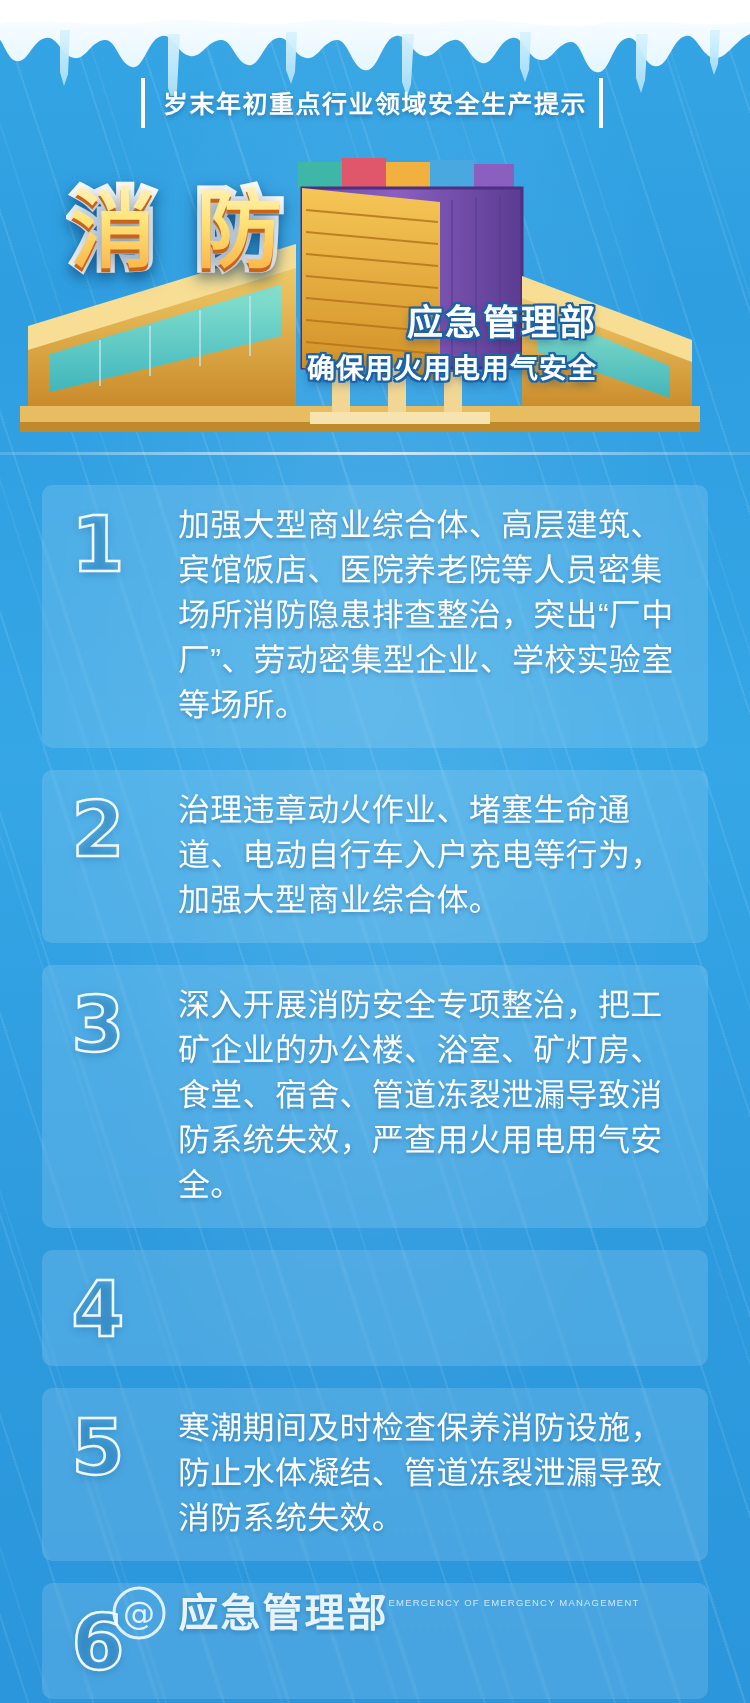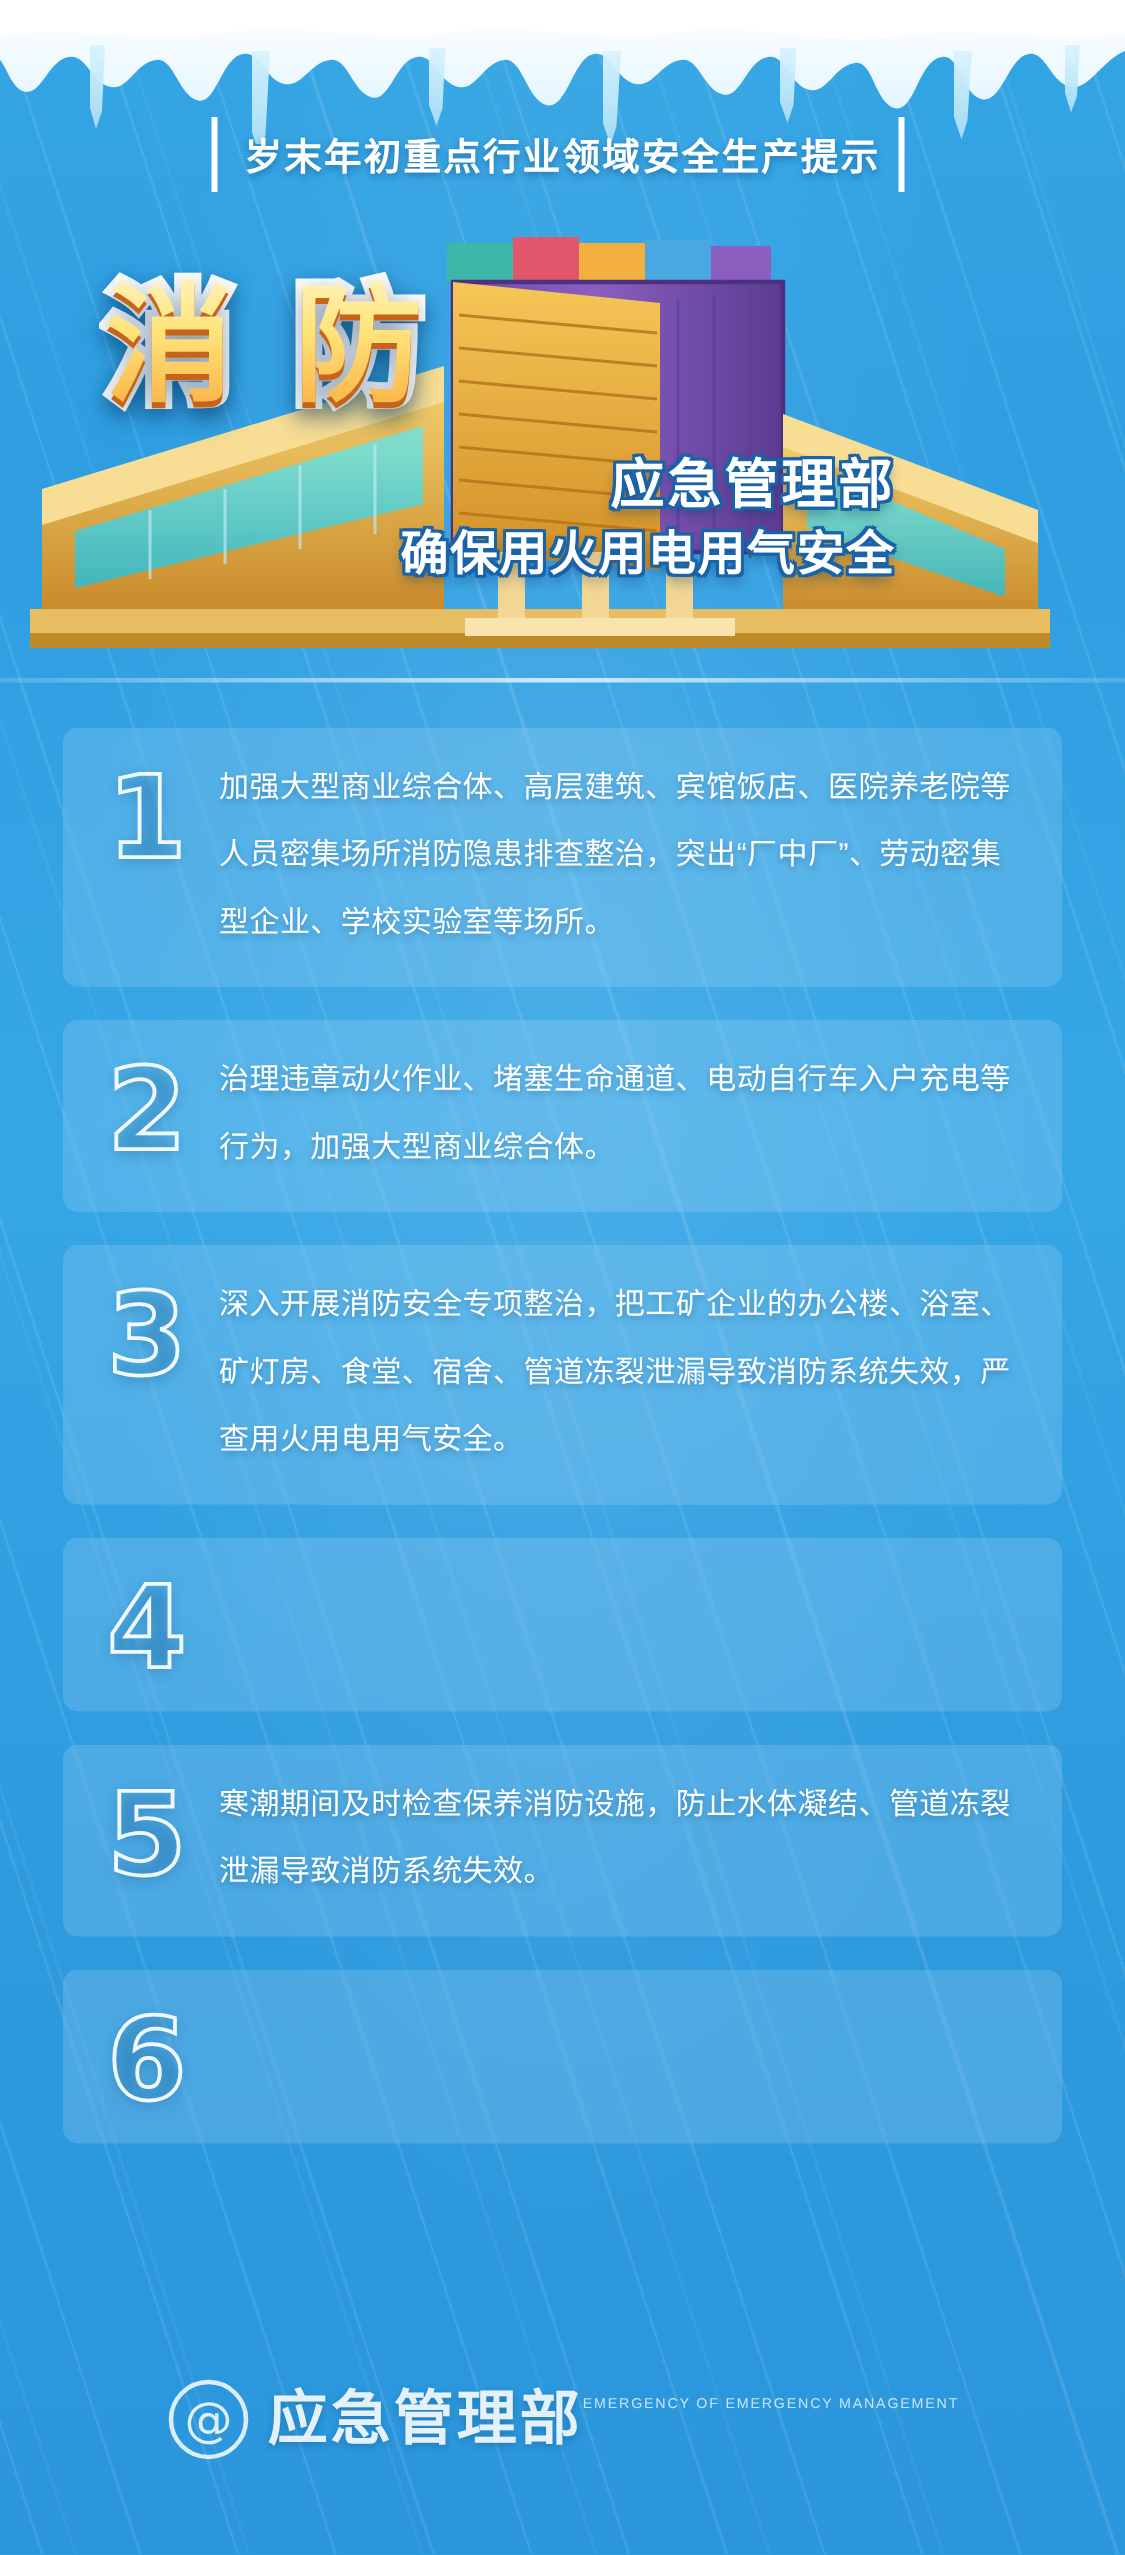--- a/index.html
+++ b/index.html
@@ -141,21 +141,21 @@
     font-size: 36px;
     font-weight: bold;
     letter-spacing: 2px;
     line-height: 46px;
     color: #ffffff;
     text-shadow:
       2px 0 0 #1b63a8, -2px 0 0 #1b63a8, 0 2px 0 #1b63a8, 0 -2px 0 #1b63a8,
       2px 2px 0 #1b63a8, -2px 2px 0 #1b63a8, 2px -2px 0 #1b63a8, -2px -2px 0 #1b63a8,
       0 5px 8px rgba(0,45,90,.5);
   }
-  .sub-line.second { font-size: 32px; letter-spacing: 1px; }
+  .sub-line.second { font-size: 28px; letter-spacing: 1px; }
 
   .divider {
     position: absolute;
     top: 452px;
     left: 0;
     width: 750px;
     height: 3px;
     background: linear-gradient(90deg, rgba(255,255,255,.15), rgba(255,255,255,.75), rgba(255,255,255,.15));
     z-index: 6;
   }
@@ -188,26 +188,27 @@
     font-weight: bold;
     color: transparent;
     -webkit-text-stroke: 2.5px rgba(255,255,255,0.92);
     font-family: "DejaVu Sans", "Liberation Sans", sans-serif;
     padding-top: 6px;
     text-shadow: 0 3px 10px rgba(0,60,110,.25);
   }
 
   .text {
     flex: 1 1 auto;
-    font-size: 20px;
+    font-size: 32px;
     line-height: 45px;
     color: #ffffff;
     letter-spacing: 0.3px;
     text-shadow: 0 2px 4px rgba(0,55,100,0.35);
     padding-right: 4px;
+    margin-left: 32px;
   }
 
   
   .footer {
     position: absolute;
     left: 0;
     bottom: 62px;
     width: 750px;
     display: flex;
     align-items: center;

